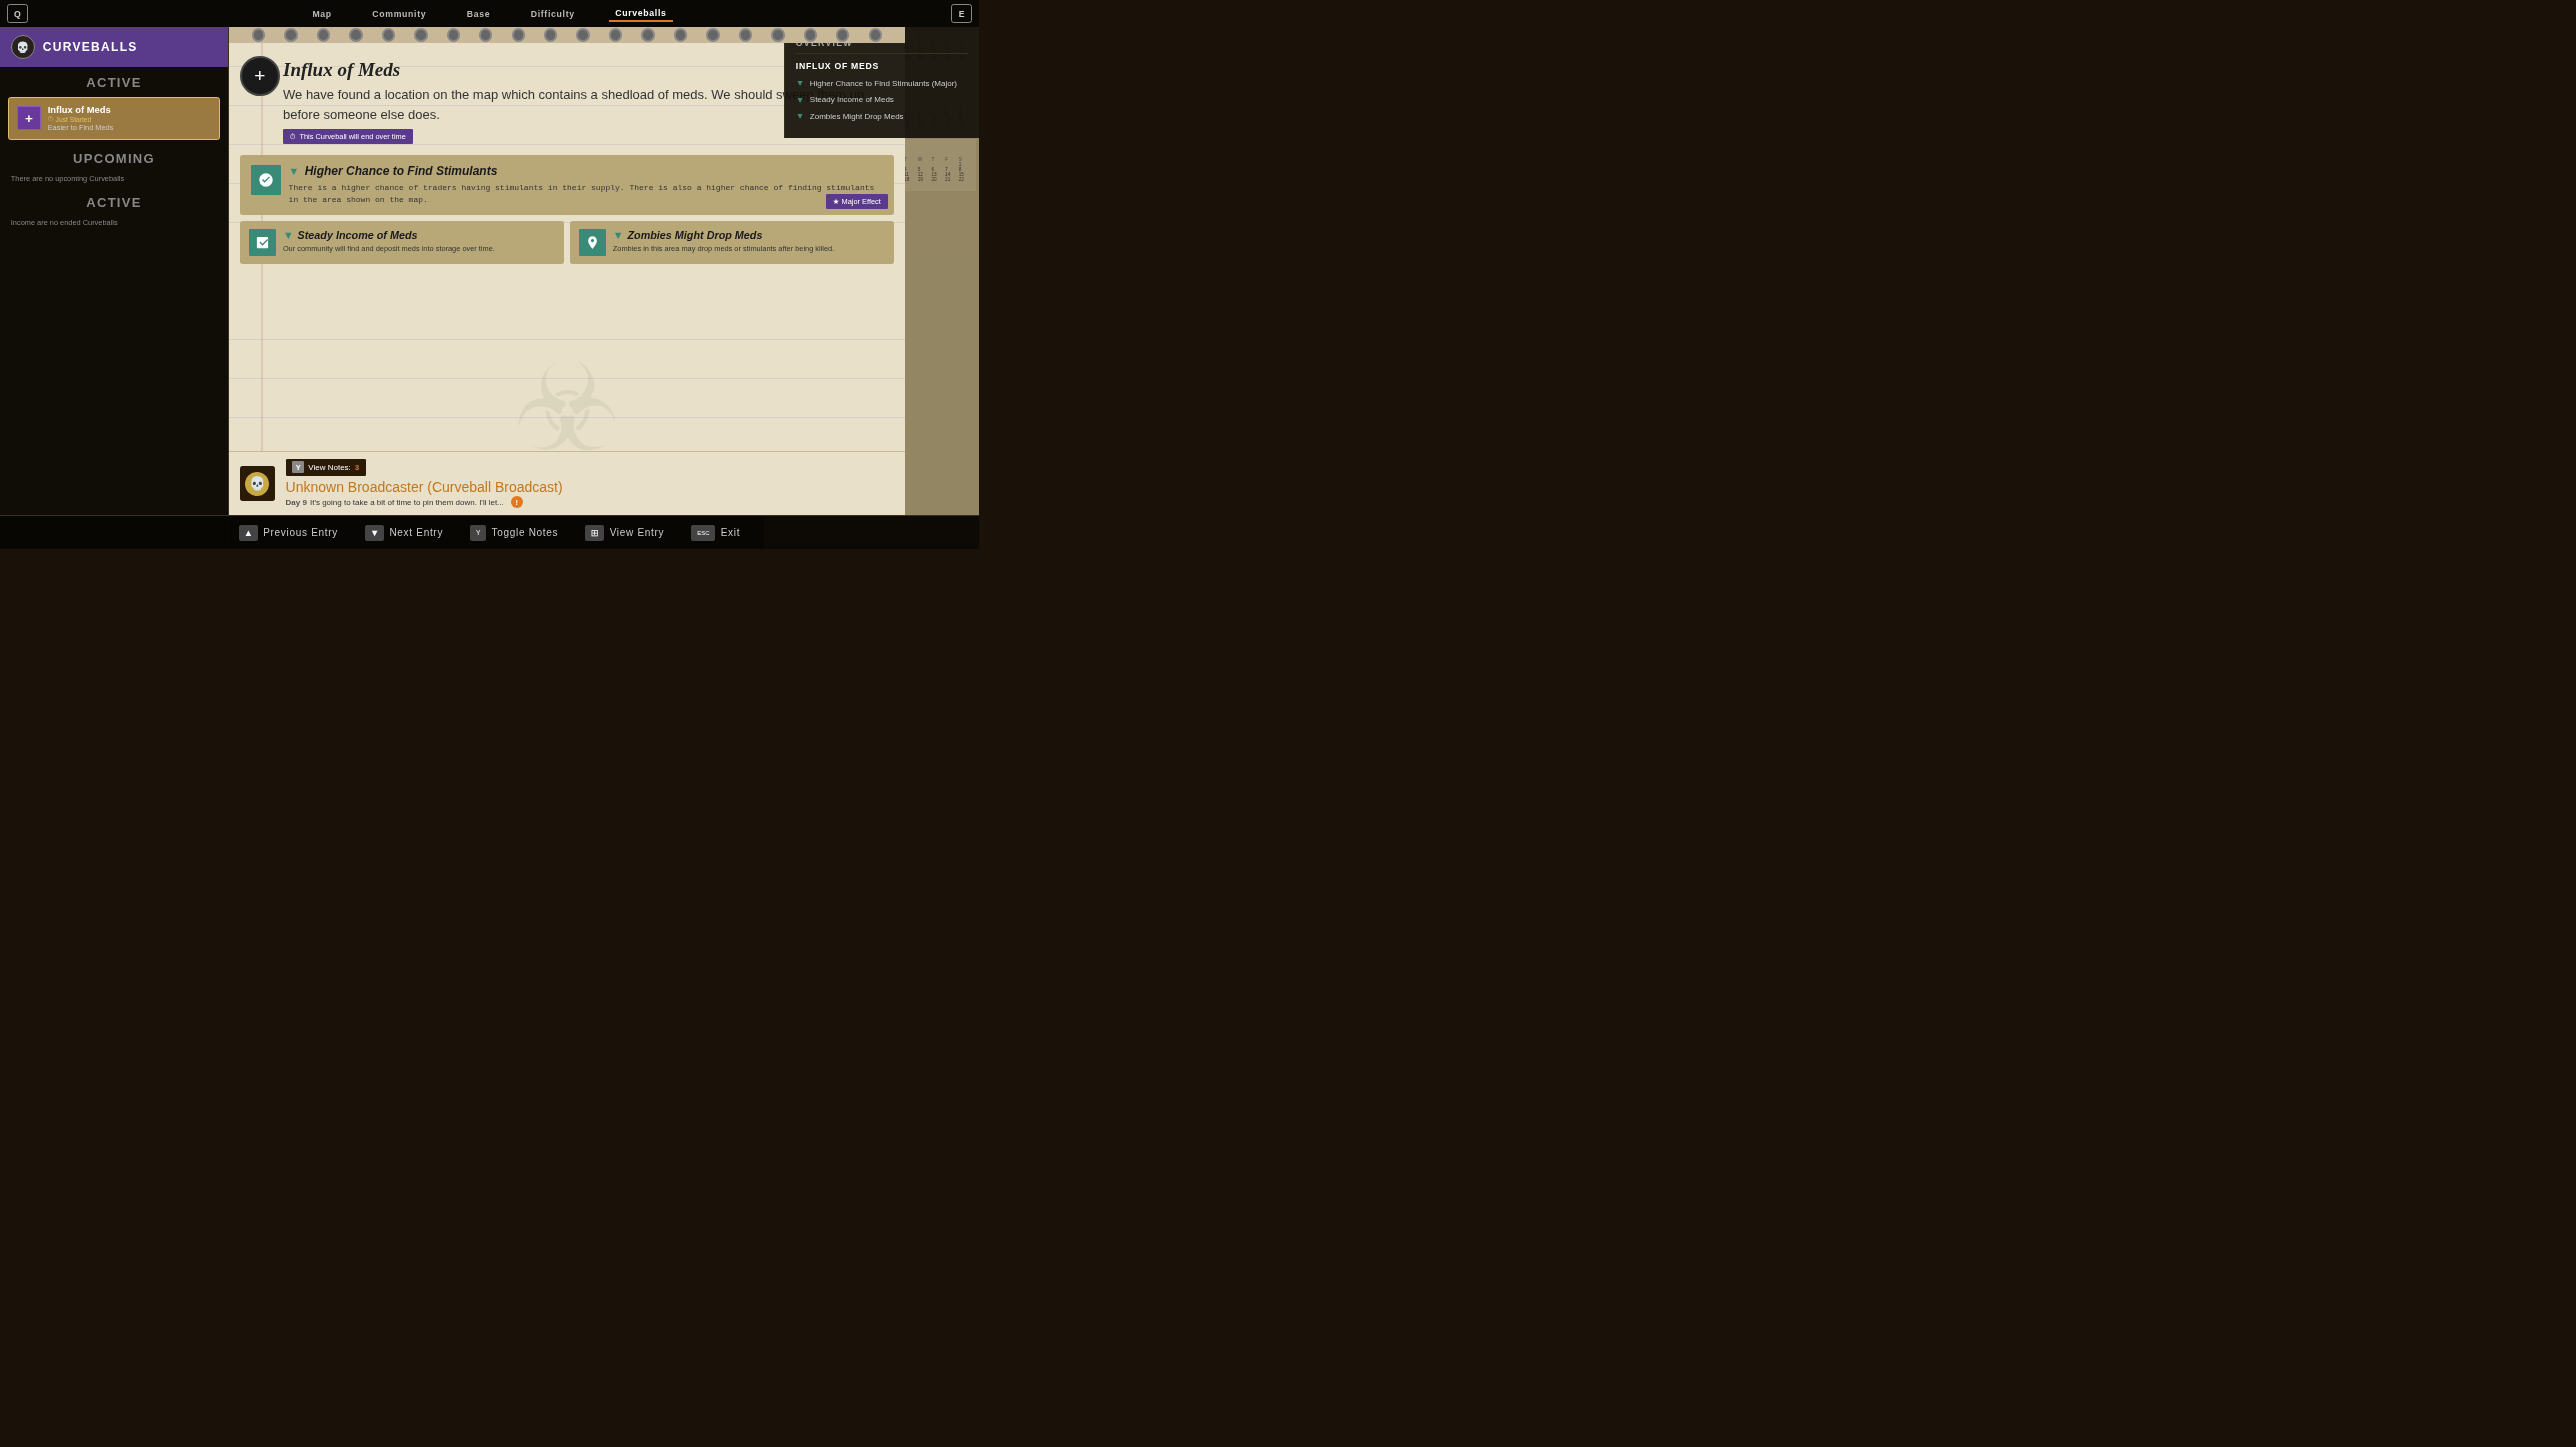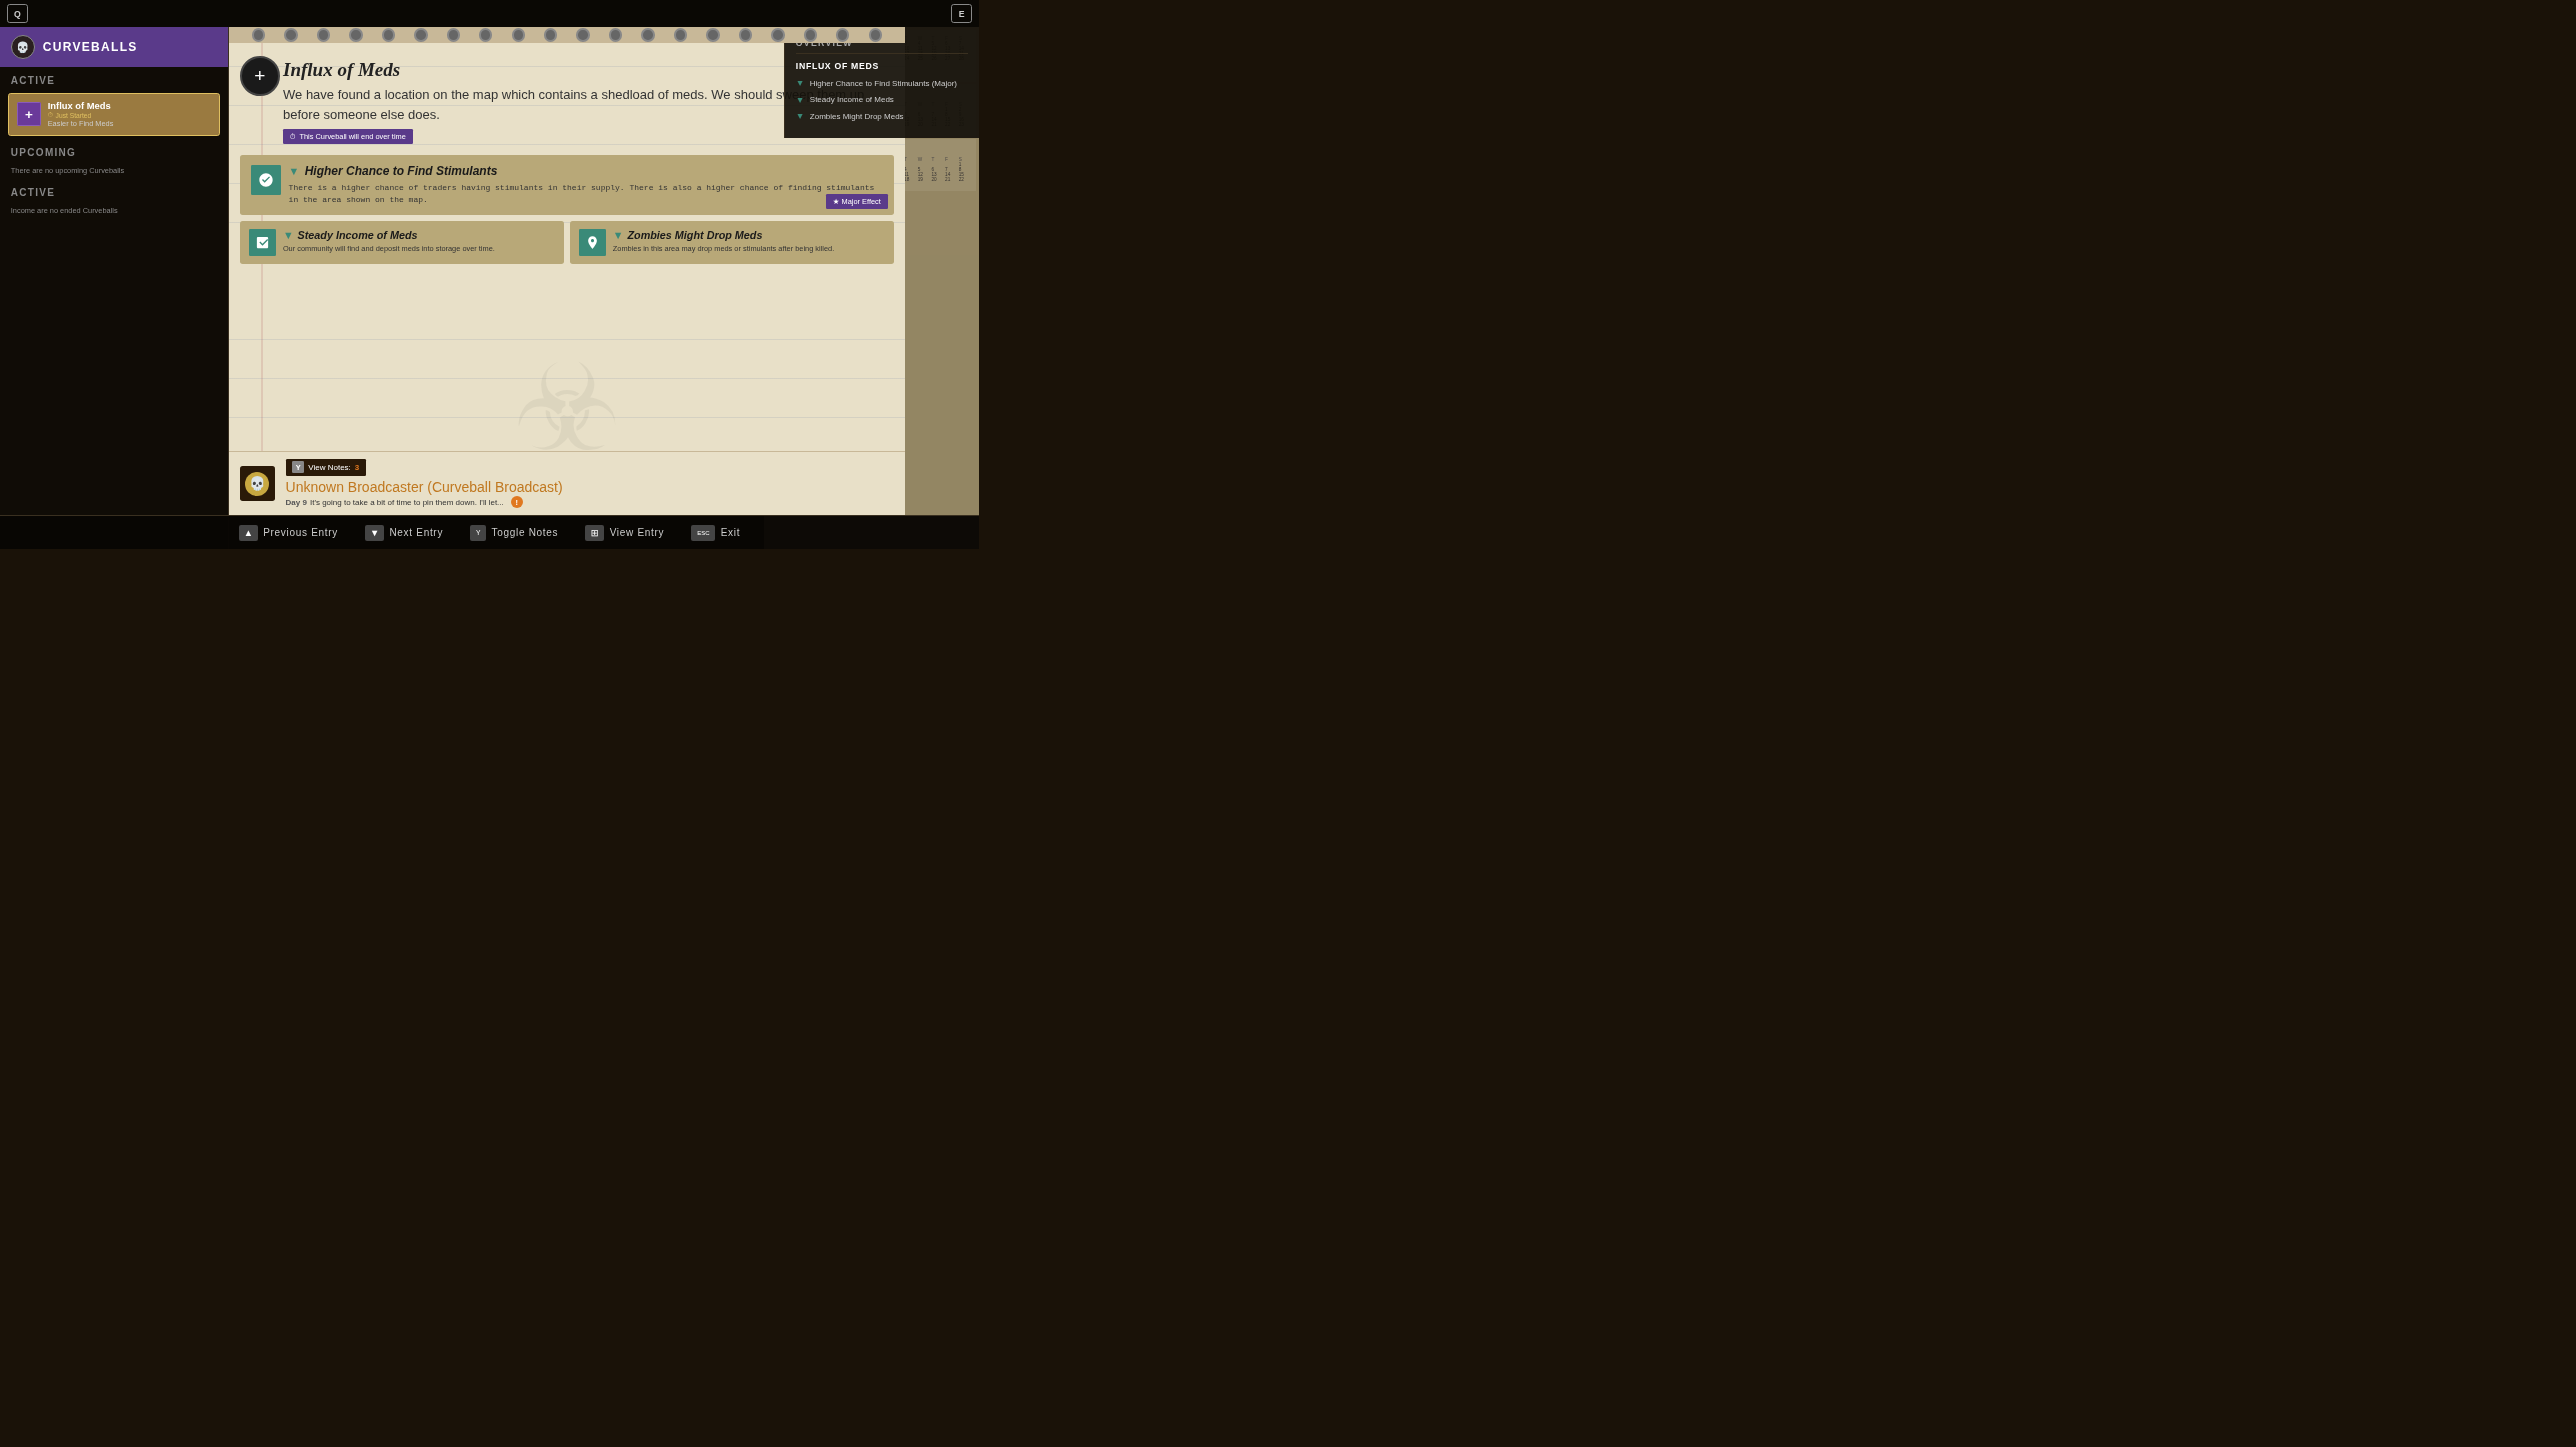--- a/index.html
+++ b/index.html
@@ -131,24 +131,25 @@
     }
     .sidebar-title-text {
       color: #fff;
       font-size: 12px;
       font-weight: bold;
       letter-spacing: 1.3px;
     }
 
     .sidebar-section-label {
       color: #888;
-      font-size: 10px;
+      font-size: 13px;
       letter-spacing: 1.3px;
       padding: 8px 10.8px 4px;
       font-weight: bold;
+      text-align: center;
     }
 
     .active-curveball {
       margin: 2.7px 8px;
       background: #8b6a30;
       border: 1.3px solid #a07840;
       border-radius: 2.7px;
       padding: 6.7px 8px;
       display: flex;
       align-items: center;
@@ -573,20 +574,27 @@
       align-items: center;
       justify-content: center;
       color: #333;
     }
   </style>
 </head>
 <body>
 
 <div class="top-nav">
   <div class="nav-key">Q</div>
+  <div class="nav-items">
+    <span class="nav-item">Map</span>
+    <span class="nav-item">Community</span>
+    <span class="nav-item">Base</span>
+    <span class="nav-item">Difficulty</span>
+    <span class="nav-item active">Curveballs</span>
+  </div>
   <div class="nav-key">E</div>
 </div>
 
 <div class="bg-calendar">
   <div class="cal-grid">
     <div class="cal-month">
       <div class="cal-month-name">APR</div>
       <div class="cal-days-header">
         <span>S</span>
           <span>M</span>

